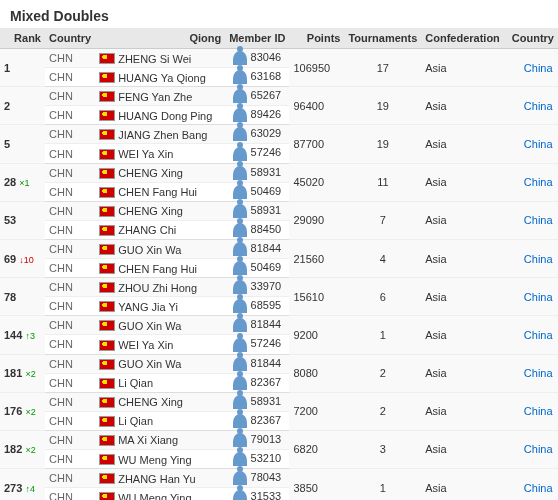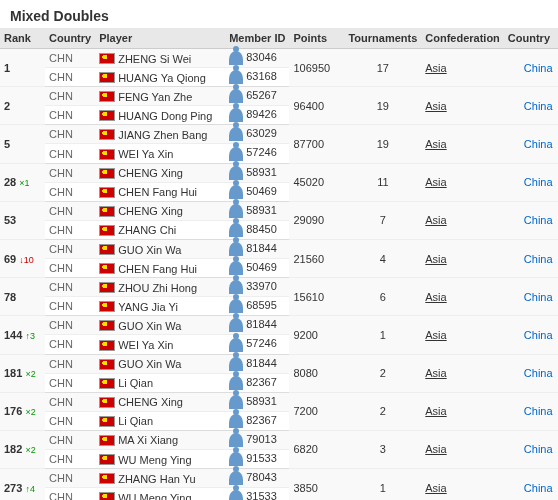--- a/index.html
+++ b/index.html
@@ -17,21 +17,21 @@
     }
     table {
       width: 100%;
       border-collapse: collapse;
     }
     thead tr {
       background: #e8e8e8;
     }
     thead th {
       padding: 4px 4px;
-      text-align: left;
+      text-align: right;
       font-weight: bold;
       font-size: 11px;
       color: #333;
       border-bottom: 1px solid #ccc;
       white-space: nowrap;
     }
     tbody tr {
       border-bottom: 1px solid #eee;
     }
     tbody tr:nth-child(odd) {
@@ -111,54 +111,54 @@
       height: 6px;
       background: #6699cc;
       border-radius: 50%;
       position: absolute;
       top: -5px;
       left: 4px;
     }
     .member-cell {
       width: 60px;
       font-size: 11px;
+      text-align: center;
     }
     .points-cell {
       width: 55px;
       font-size: 11px;
     }
     .tournaments-cell {
       width: 70px;
       font-size: 11px;
       text-align: center;
     }
     .confederation-cell {
       width: 70px;
       font-size: 11px;
-      text-decoration: underline;
     }
     .country-link {
       color: #0066cc;
       text-decoration: none;
       padding-left: 16px;
     }
     .pair-row-top td { border-bottom: none; }
     .pair-row-bottom td { border-bottom: 1px solid #ddd; }
   </style>
 </head>
 <body>
 
 <div class="title">Mixed Doubles</div>
 
 <table>
   <thead>
     <tr>
       <th>Rank</th>
       <th>Country</th>
-      <th>Player</th>
+      <th>Qiong</th>
       <th>Member ID</th>
       <th>Points</th>
       <th>Tournaments</th>
       <th>Confederation</th>
       <th>Country</th>
     </tr>
   </thead>
   <tbody id="table-body">
   <tr class="pair-row-top">
         <td rowspan="2" class="rank-cell"><span class="rank-main">1</span></td>
@@ -316,21 +316,21 @@
         <td class="player-cell"><span class="flag"></span><span class="player-name">MA Xi Xiang</span></td>
         <td class="member-cell"><span class="member-icon"></span> <span>79013</span></td>
         <td rowspan="2" class="points-cell">6820</td>
         <td rowspan="2" class="tournaments-cell">3</td>
         <td rowspan="2" class="confederation-cell">Asia</td>
         <td rowspan="2"><a href="#" class="country-link">China</a></td>
       </tr>
       <tr class="pair-row-bottom">
         <td class="country-cell">CHN</td>
         <td class="player-cell"><span class="flag"></span><span class="player-name">WU Meng Ying</span></td>
-        <td class="member-cell"><span class="member-icon"></span> <span>91533</span></td>
+        <td class="member-cell"><span class="member-icon"></span> <span>53210</span></td>
       </tr>
       <tr class="pair-row-top">
         <td rowspan="2" class="rank-cell"><span class="rank-main">273</span> <span class="rank-change up">↑4</span></td>
         <td class="country-cell">CHN</td>
         <td class="player-cell"><span class="flag"></span><span class="player-name">ZHANG Han Yu</span></td>
         <td class="member-cell"><span class="member-icon"></span> <span>78043</span></td>
         <td rowspan="2" class="points-cell">3850</td>
         <td rowspan="2" class="tournaments-cell">1</td>
         <td rowspan="2" class="confederation-cell">Asia</td>
         <td rowspan="2"><a href="#" class="country-link">China</a></td>

